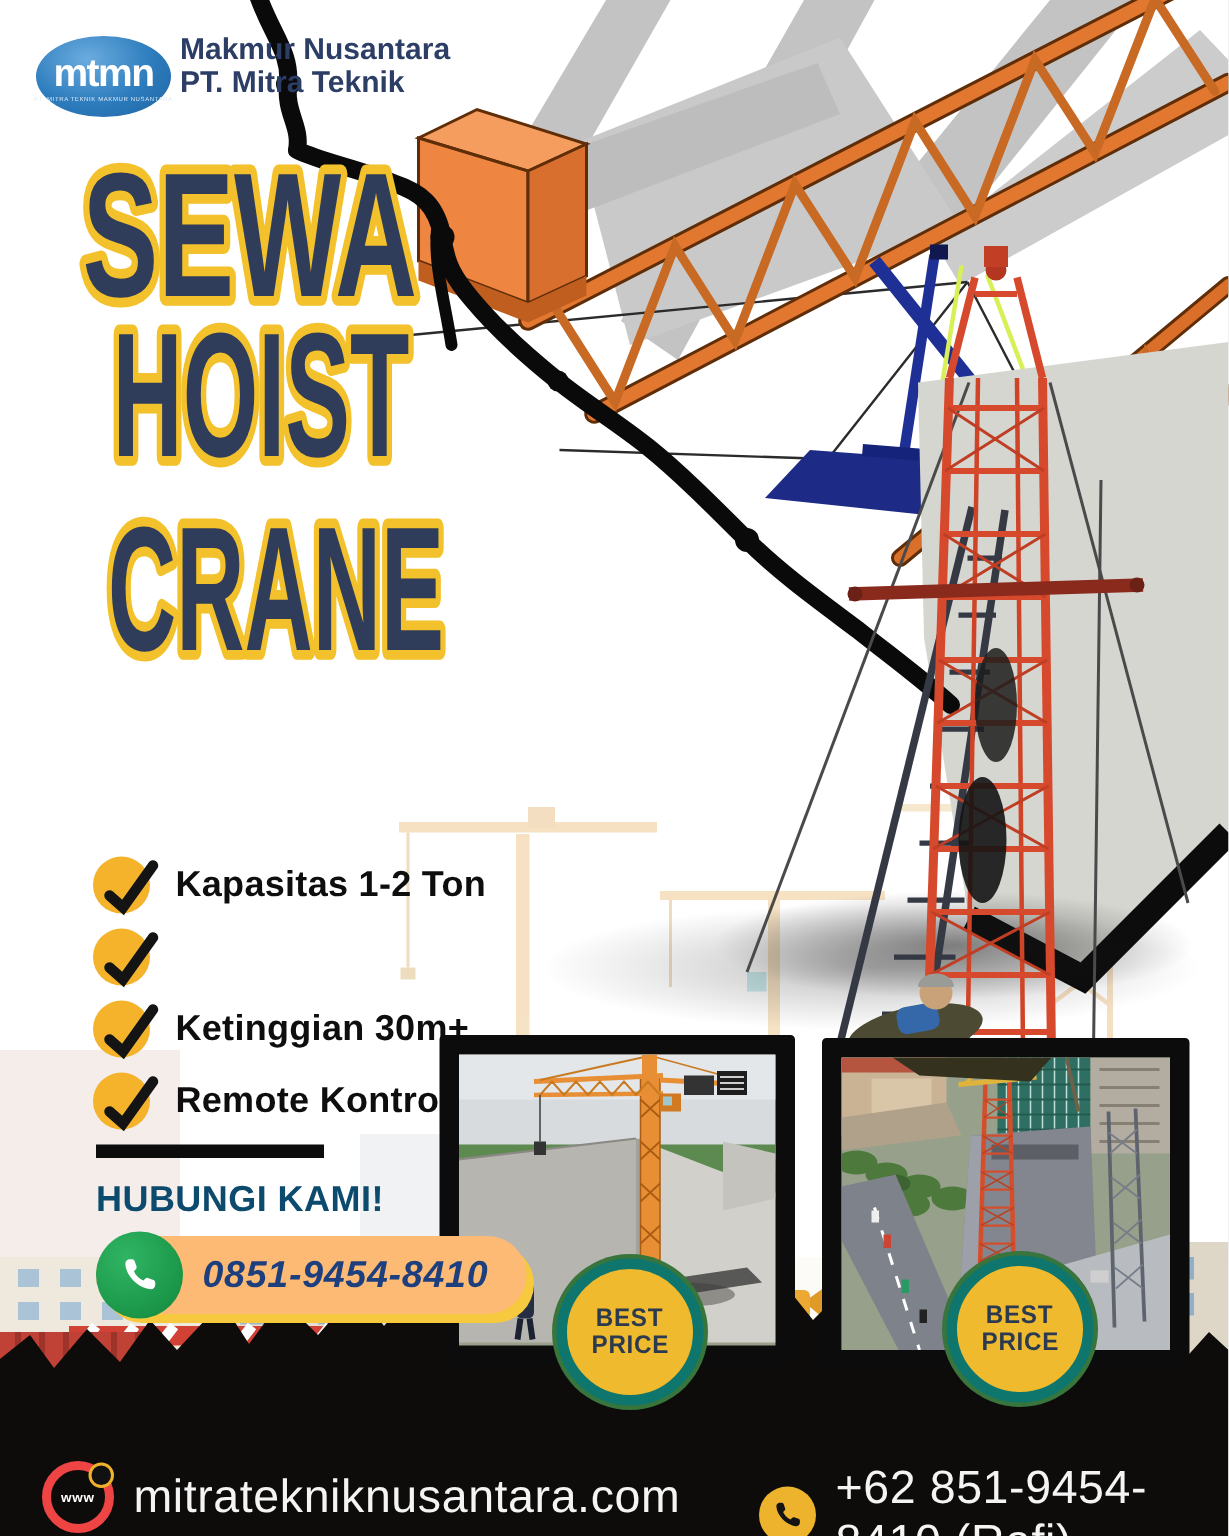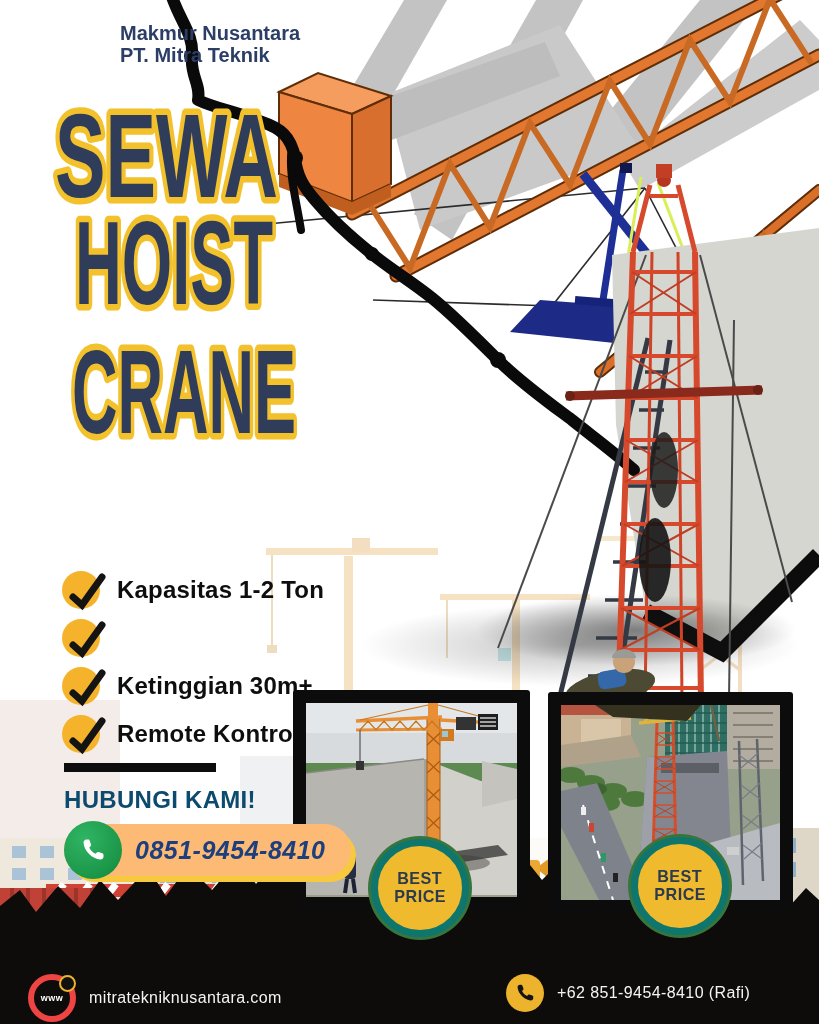--- a/index.html
+++ b/index.html
@@ -63,21 +63,21 @@
   .footer-item{position:absolute;display:flex;align-items:center;z-index:8;}
   .footer-website{left:28px;top:974px;}
   .footer-phone{left:506px;top:974px;}
   .www-icon{position:relative;width:36px;height:36px;border-radius:50%;border:6px solid #ef4444;
     display:flex;align-items:center;justify-content:center;flex:0 0 36px;}
   .www-icon .www-label{font-size:9px;font-weight:bold;color:#fff;letter-spacing:.5px;}
   .www-icon .www-dot{position:absolute;right:-6px;top:-5px;width:13px;height:13px;border-radius:50%;
     background:#111;border:2px solid #edb32c;}
   .phone-icon{position:relative;width:38px;height:38px;border-radius:50%;background:#edb32c;
     display:flex;align-items:center;justify-content:center;flex:0 0 38px;}
-  .footer-text{margin-left:13px;font-size:16px;color:#f4f4f4;letter-spacing:.4px;}
+  .footer-text{margin-left:13px;font-size:31px;color:#f4f4f4;letter-spacing:.4px;}
 </style>
 </head>
 <body>
 
 <div class="poster">
 
   <svg class="bg-art" viewBox="0 0 819 1024" xmlns="http://www.w3.org/2000/svg">
     <defs>
       <radialGradient id="towerShadow" cx="50%" cy="50%" r="50%">
         <stop offset="0%" stop-color="rgba(20,20,20,0.55)"></stop>
@@ -266,20 +266,24 @@
       </g>
       <g>
         <rect x="0" y="888" width="104" height="46" fill="#c04237"></rect>
         <path stroke="#9e332a" stroke-width="4" d="M12,888 v46 M28,888 v46 M44,888 v46 M60,888 v46 M76,888 v46 M92,888 v46"></path>
       </g>
     </g>
 
     <path fill="#0d0c0a" d="M0,906 L20,890 L36,912 L58,886 L80,908 L100,880 L118,900 L148,868 L166,896 L188,866 L212,890 L238,860 L256,884 L280,856 L304,880 L330,854 L352,878 L378,850 L398,872 L424,848 L446,870 L468,846 L492,872 L518,850 L542,880 L566,856 L590,886 L614,862 L640,894 L662,868 L688,898 L712,872 L740,902 L764,878 L788,908 L806,888 L819,900 L819,1024 L0,1024 Z"></path>
   </svg>
 
+  <div class="logo">
+    <span class="logo-main">mtmn</span>
+    <span class="logo-sub">PT. MITRA TEKNIK MAKMUR NUSANTARA</span>
+  </div>
   <div class="company">
     <div>Makmur Nusantara</div>
     <div>PT. Mitra Teknik</div>
   </div>
 
   <svg class="title-svg" width="330" height="365" viewBox="0 0 330 365">
     <text x="15" y="111" font-size="118" textLength="223" lengthAdjust="spacingAndGlyphs">SEWA</text>
     <text x="35" y="218" font-size="118" textLength="198" lengthAdjust="spacingAndGlyphs">HOIST</text>
     <text x="32" y="347" font-size="118" textLength="224" lengthAdjust="spacingAndGlyphs">CRANE</text>
   </svg>

